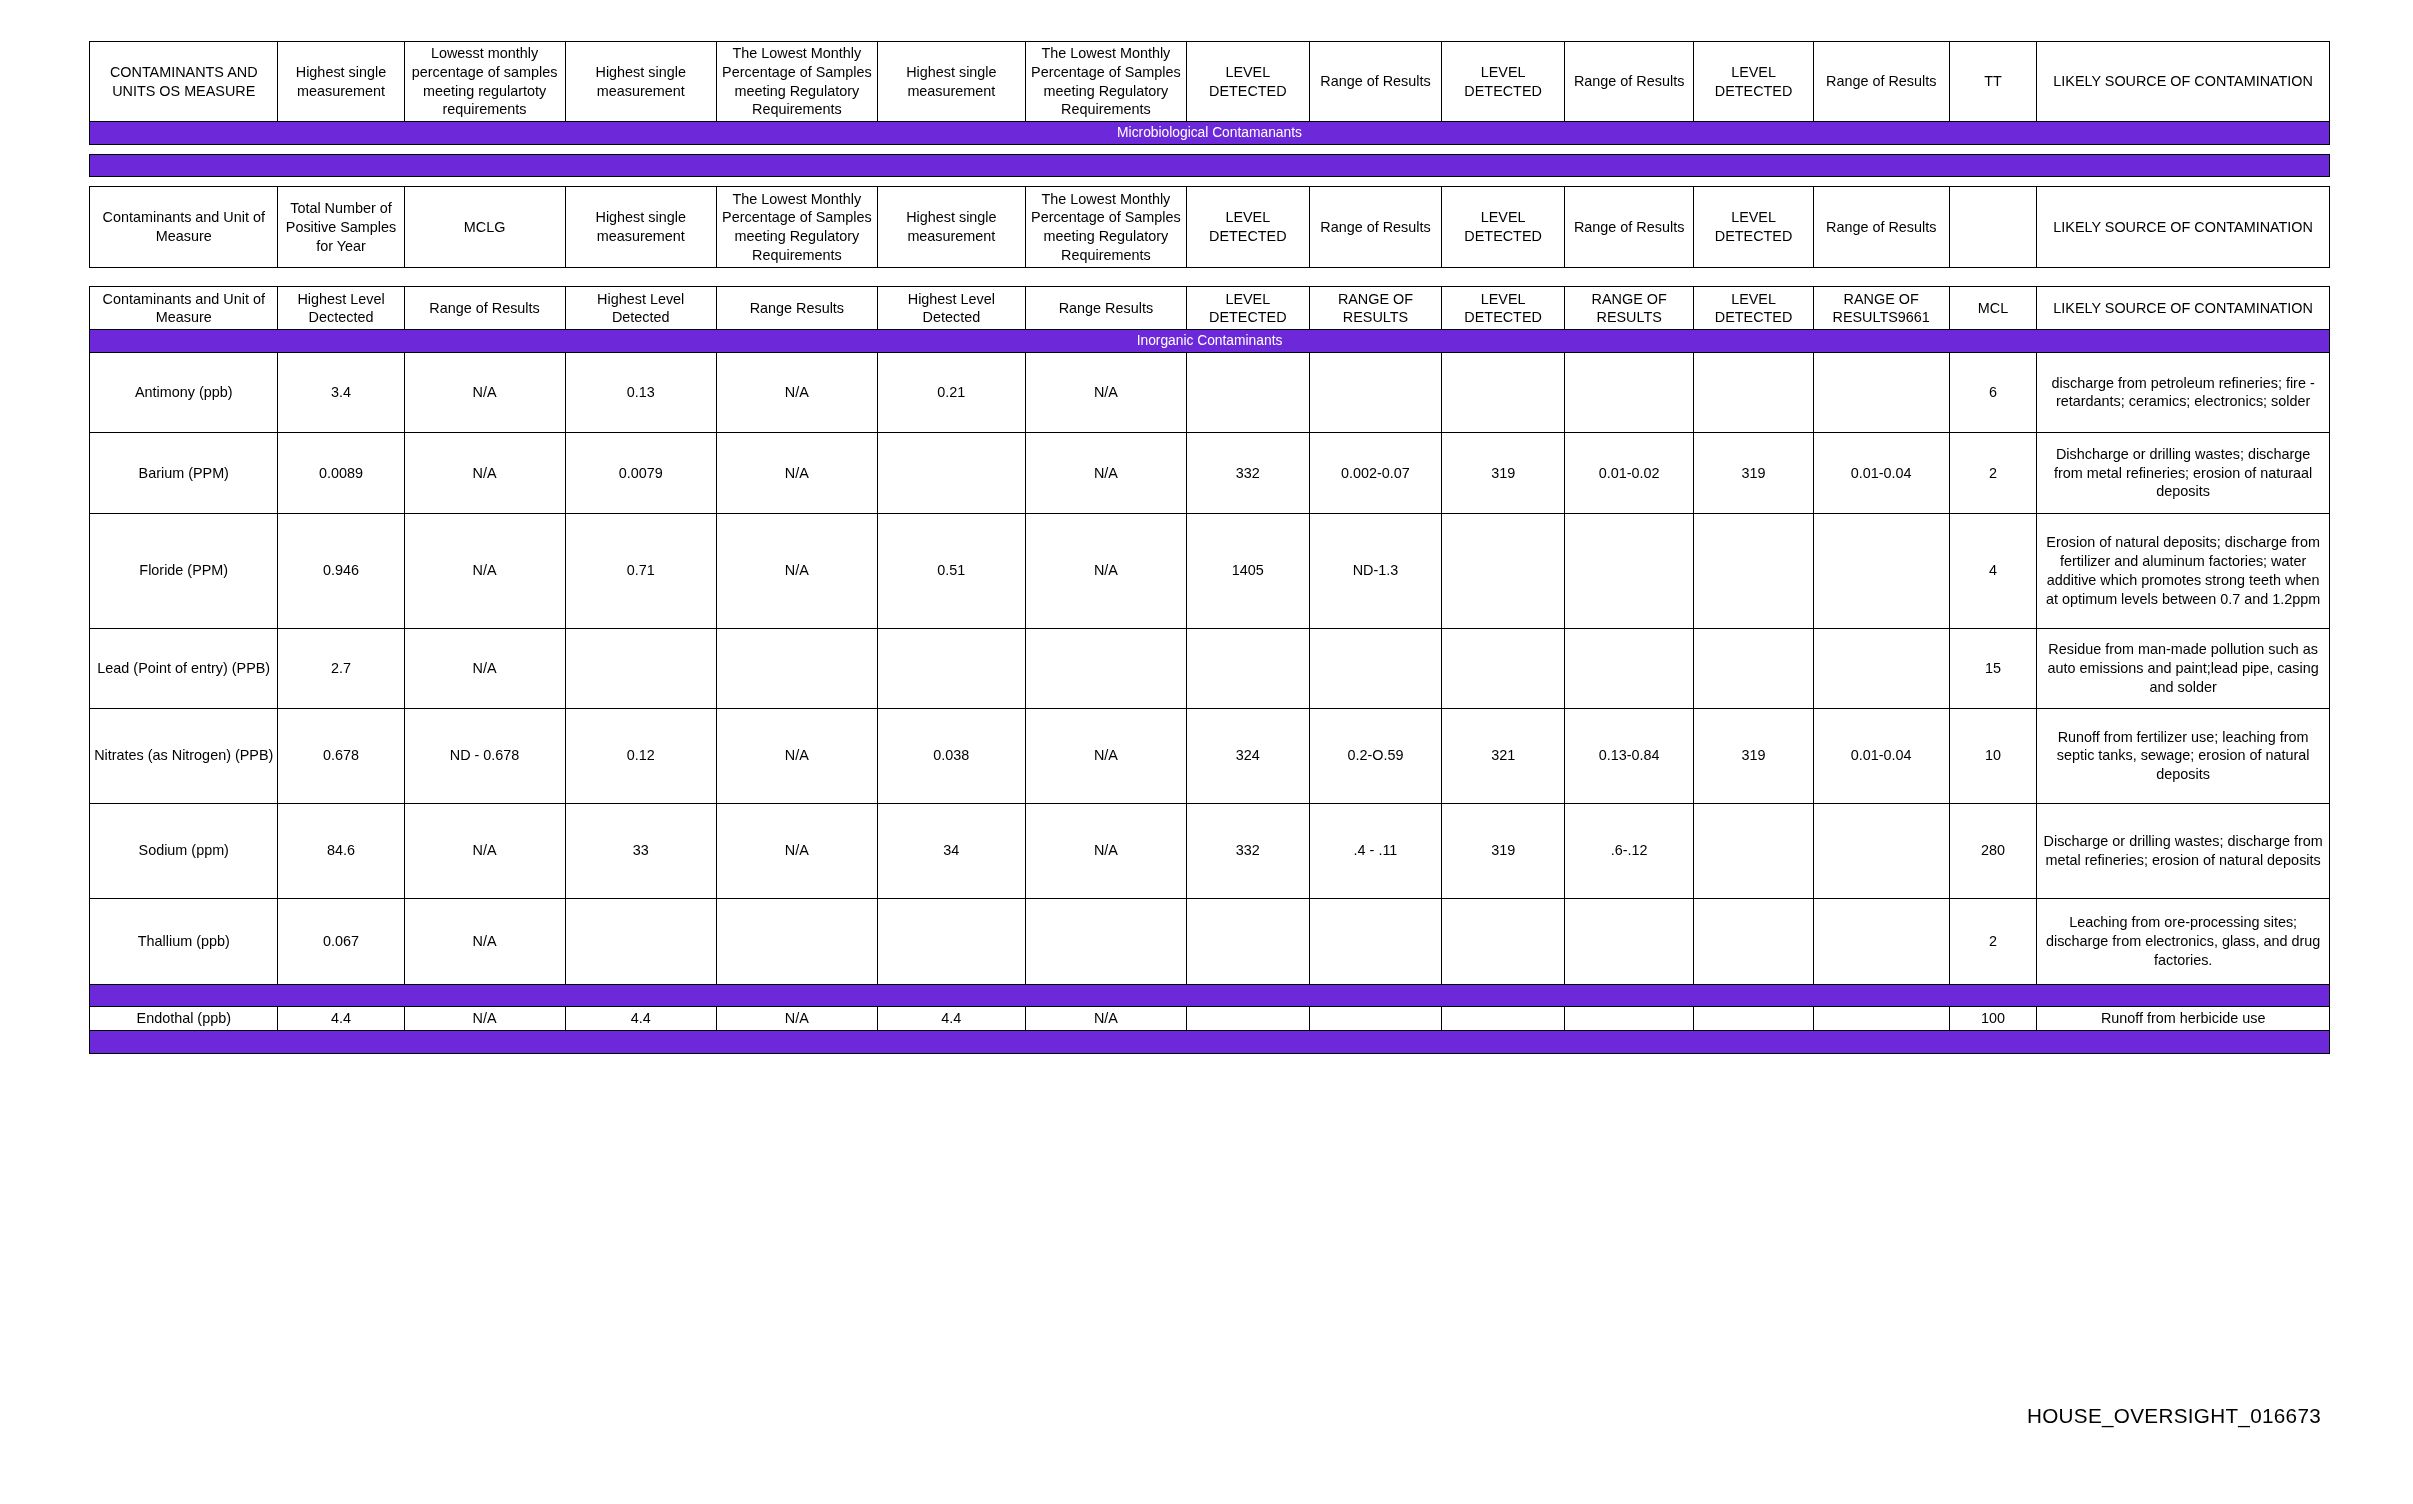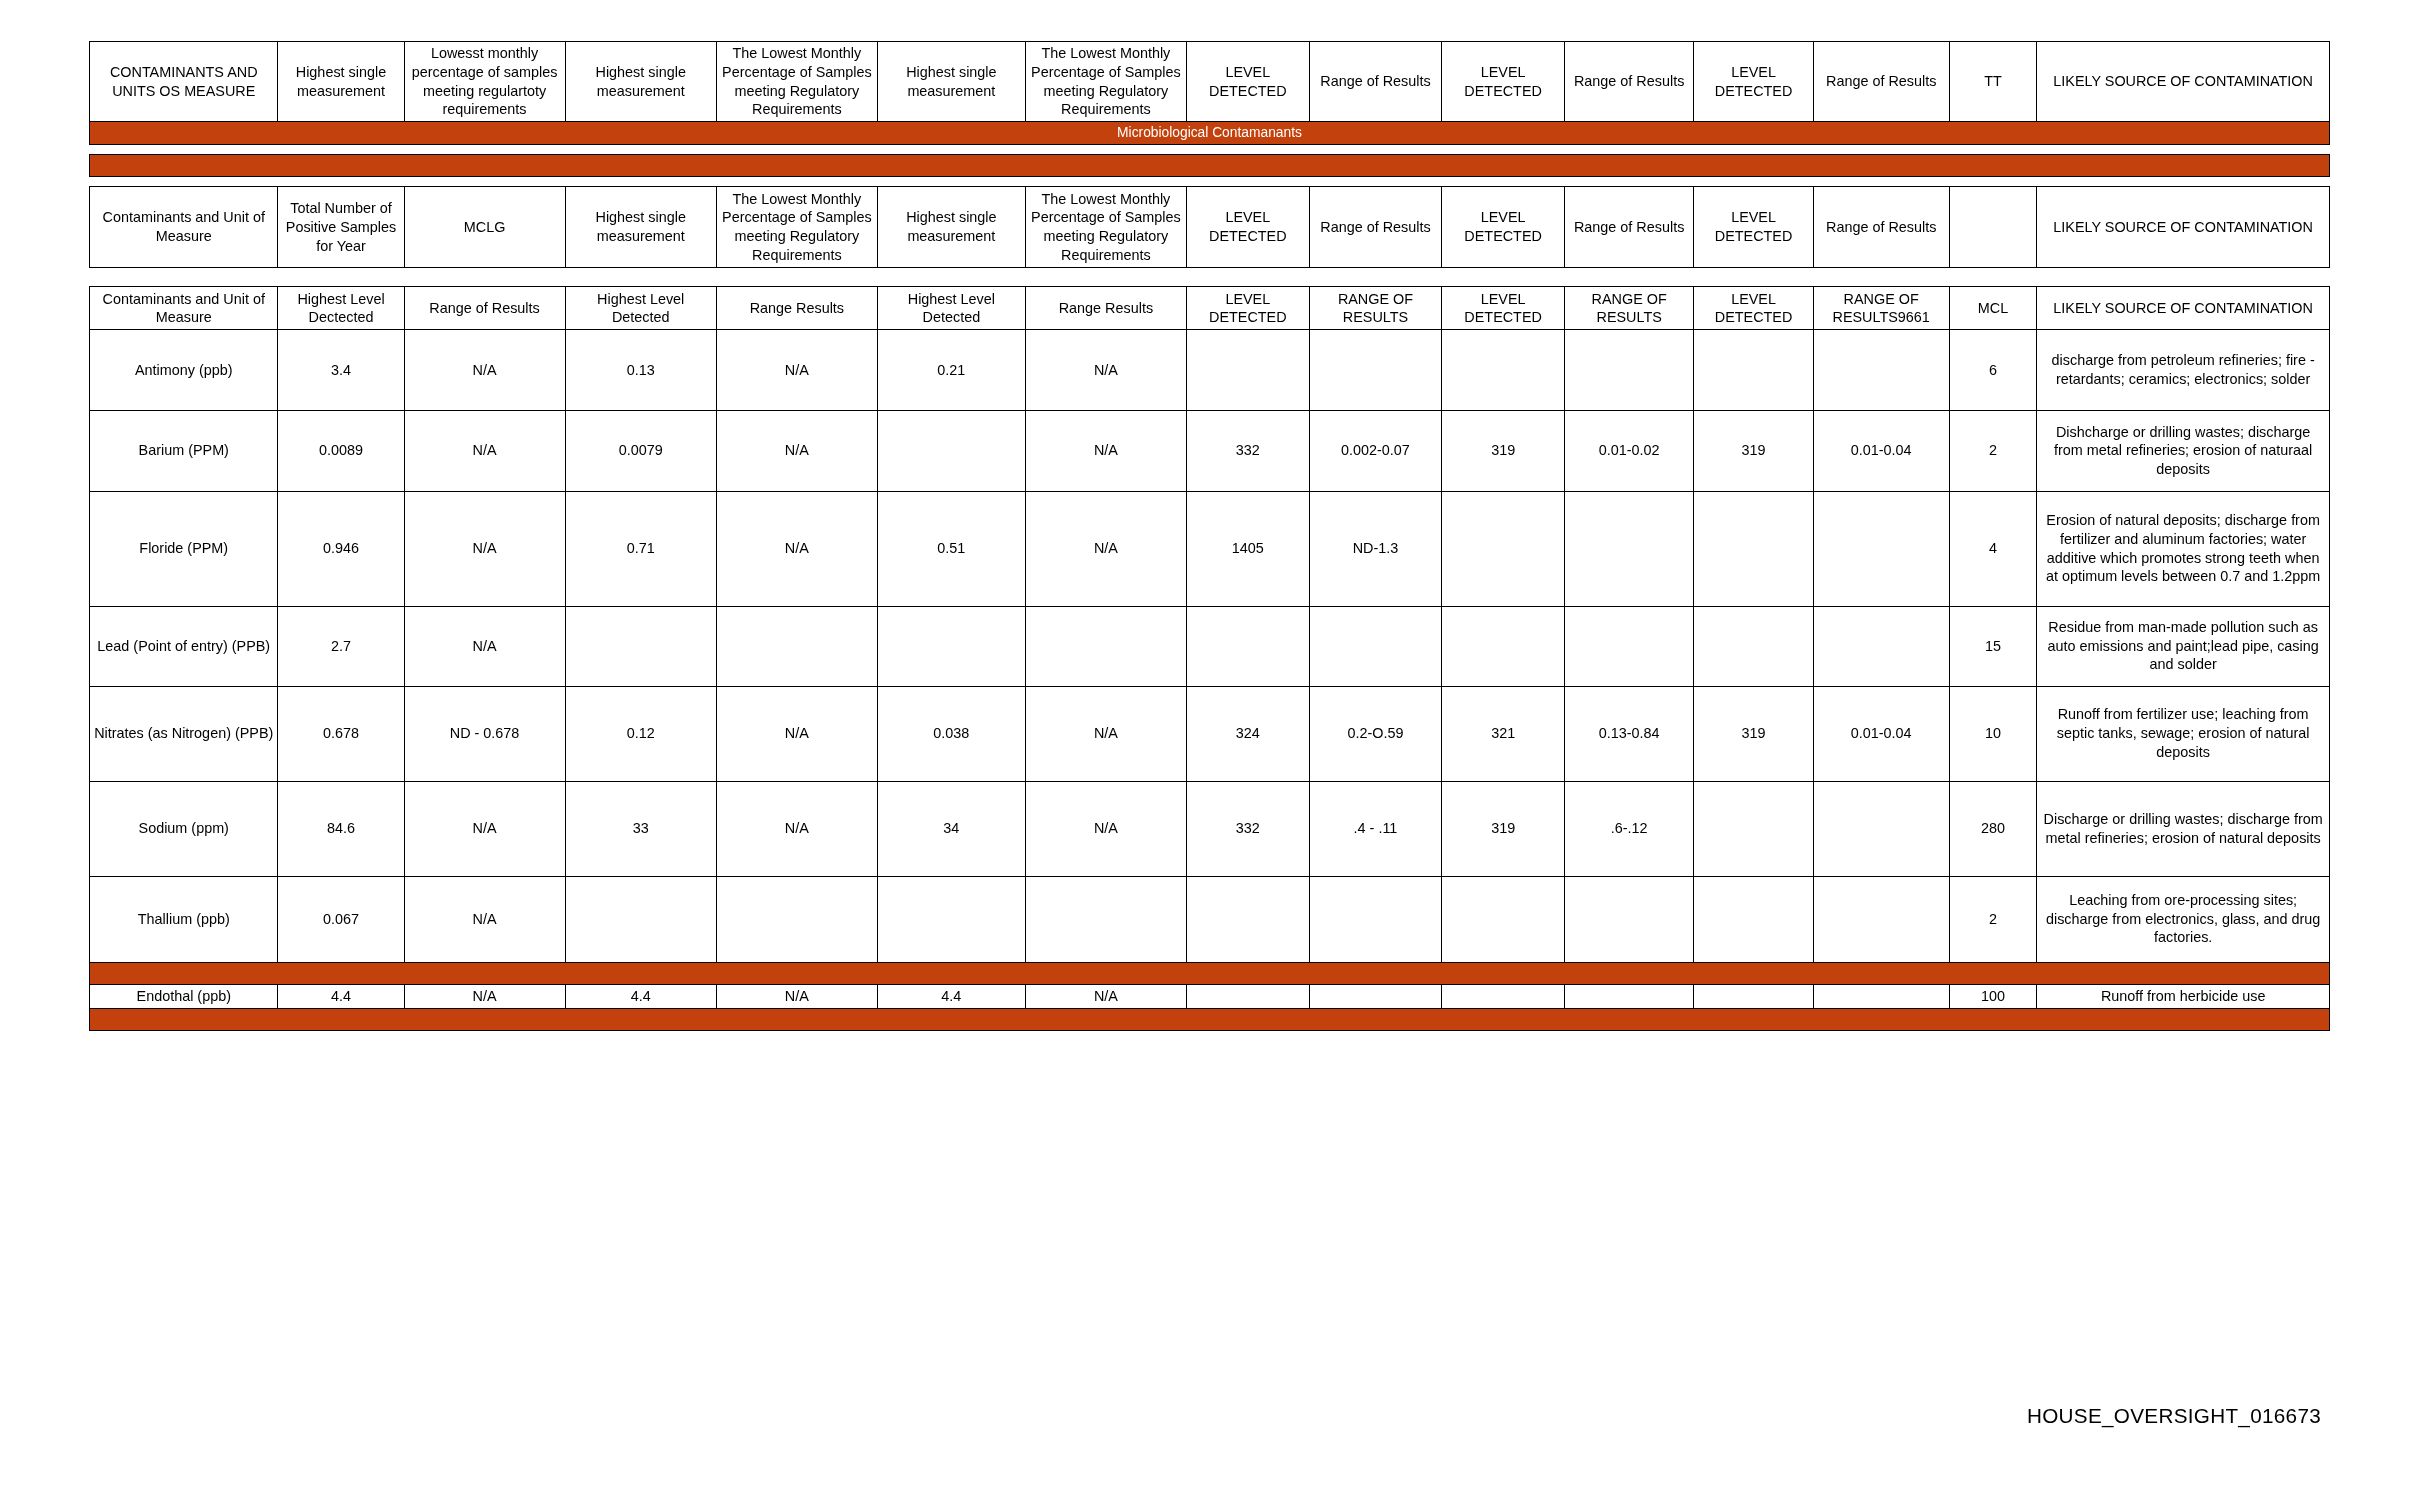--- a/index.html
+++ b/index.html
@@ -36,21 +36,21 @@
     vertical-align: middle;
     padding: 2.3px 2.9px;
     background: #ffffff;
     word-wrap: break-word;
   }
   td.hdr {
     font-size: 14.4px;
     padding: 5.7px 3.4px;
   }
   tr.bandrow td {
-    background: #c2410c;
+    background: #6d28d9;
     color: #ffffff;
     font-size: 13.8px;
     border-left: 1.1px solid #000;
     border-right: 1.1px solid #000;
     border-top: 1.1px solid #000;
     border-bottom: 1.1px solid #000;
     padding: 1.7px 0;
     text-align: center;
   }
   tr.spacer td {
@@ -169,20 +169,23 @@
       <td class="hdr">LEVEL DETECTED</td>
       <td class="hdr">RANGE OF RESULTS</td>
       <td class="hdr">LEVEL DETECTED</td>
       <td class="hdr">RANGE OF RESULTS</td>
       <td class="hdr">LEVEL DETECTED</td>
       <td class="hdr">RANGE OF RESULTS9661</td>
       <td class="hdr">MCL</td>
       <td class="hdr">LIKELY SOURCE OF CONTAMINATION</td>
     </tr>
 
+    <tr class="bandrow">
+      <td colspan="15">Inorganic Contaminants</td>
+    </tr>
 
     <tr class="tall1">
       <td>Antimony (ppb)</td>
       <td>3.4</td>
       <td>N/A</td>
       <td>0.13</td>
       <td>N/A</td>
       <td>0.21</td>
       <td>N/A</td>
       <td></td>

